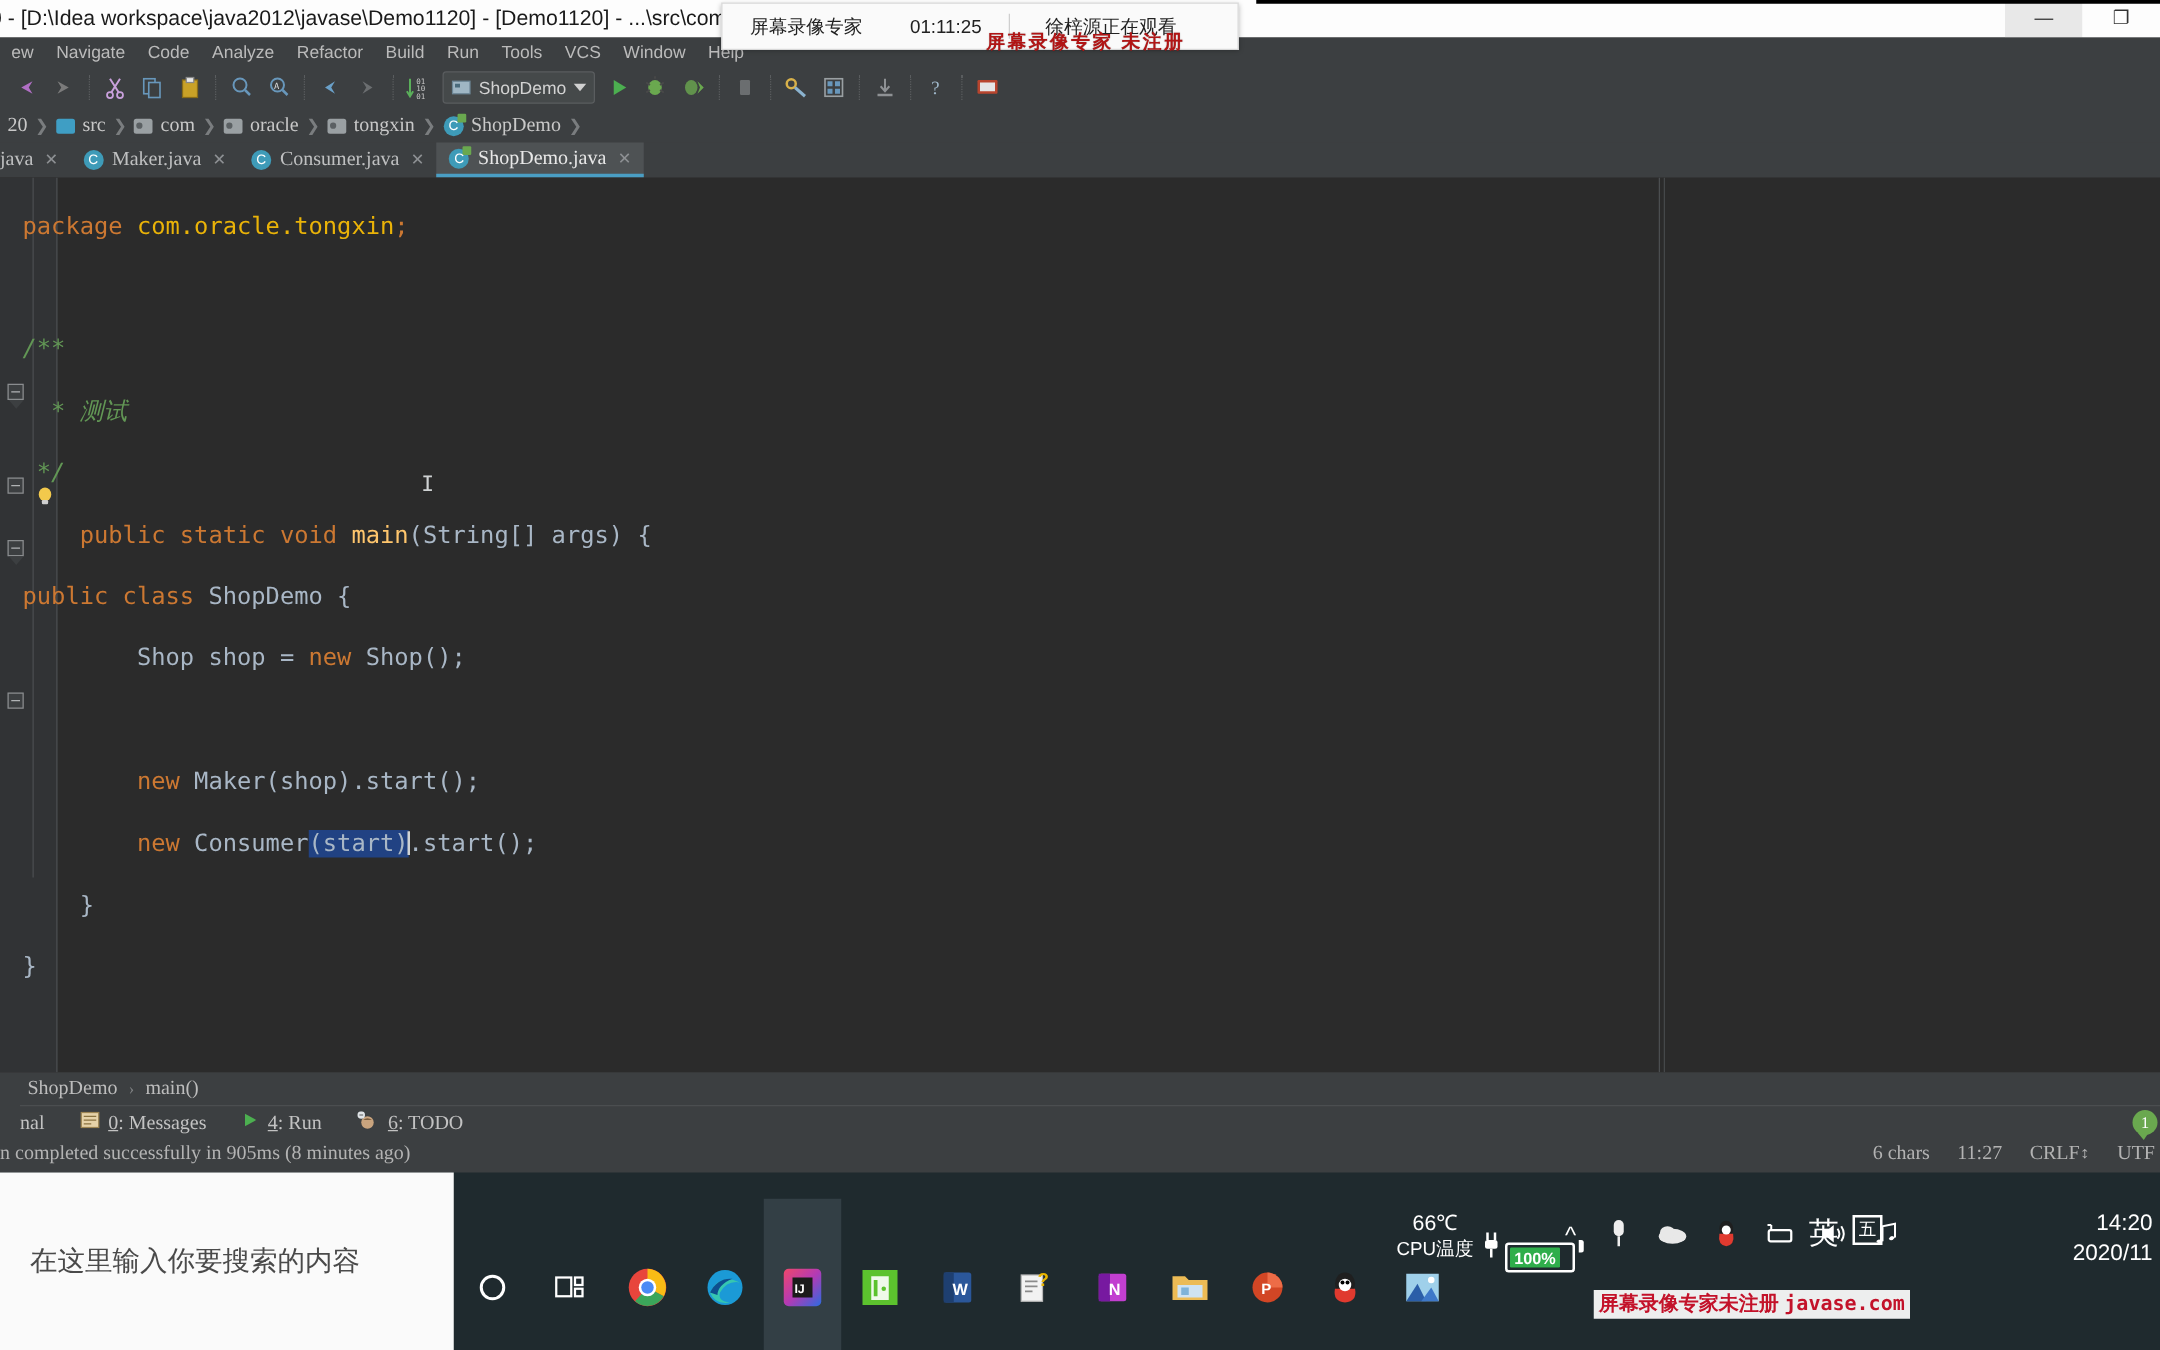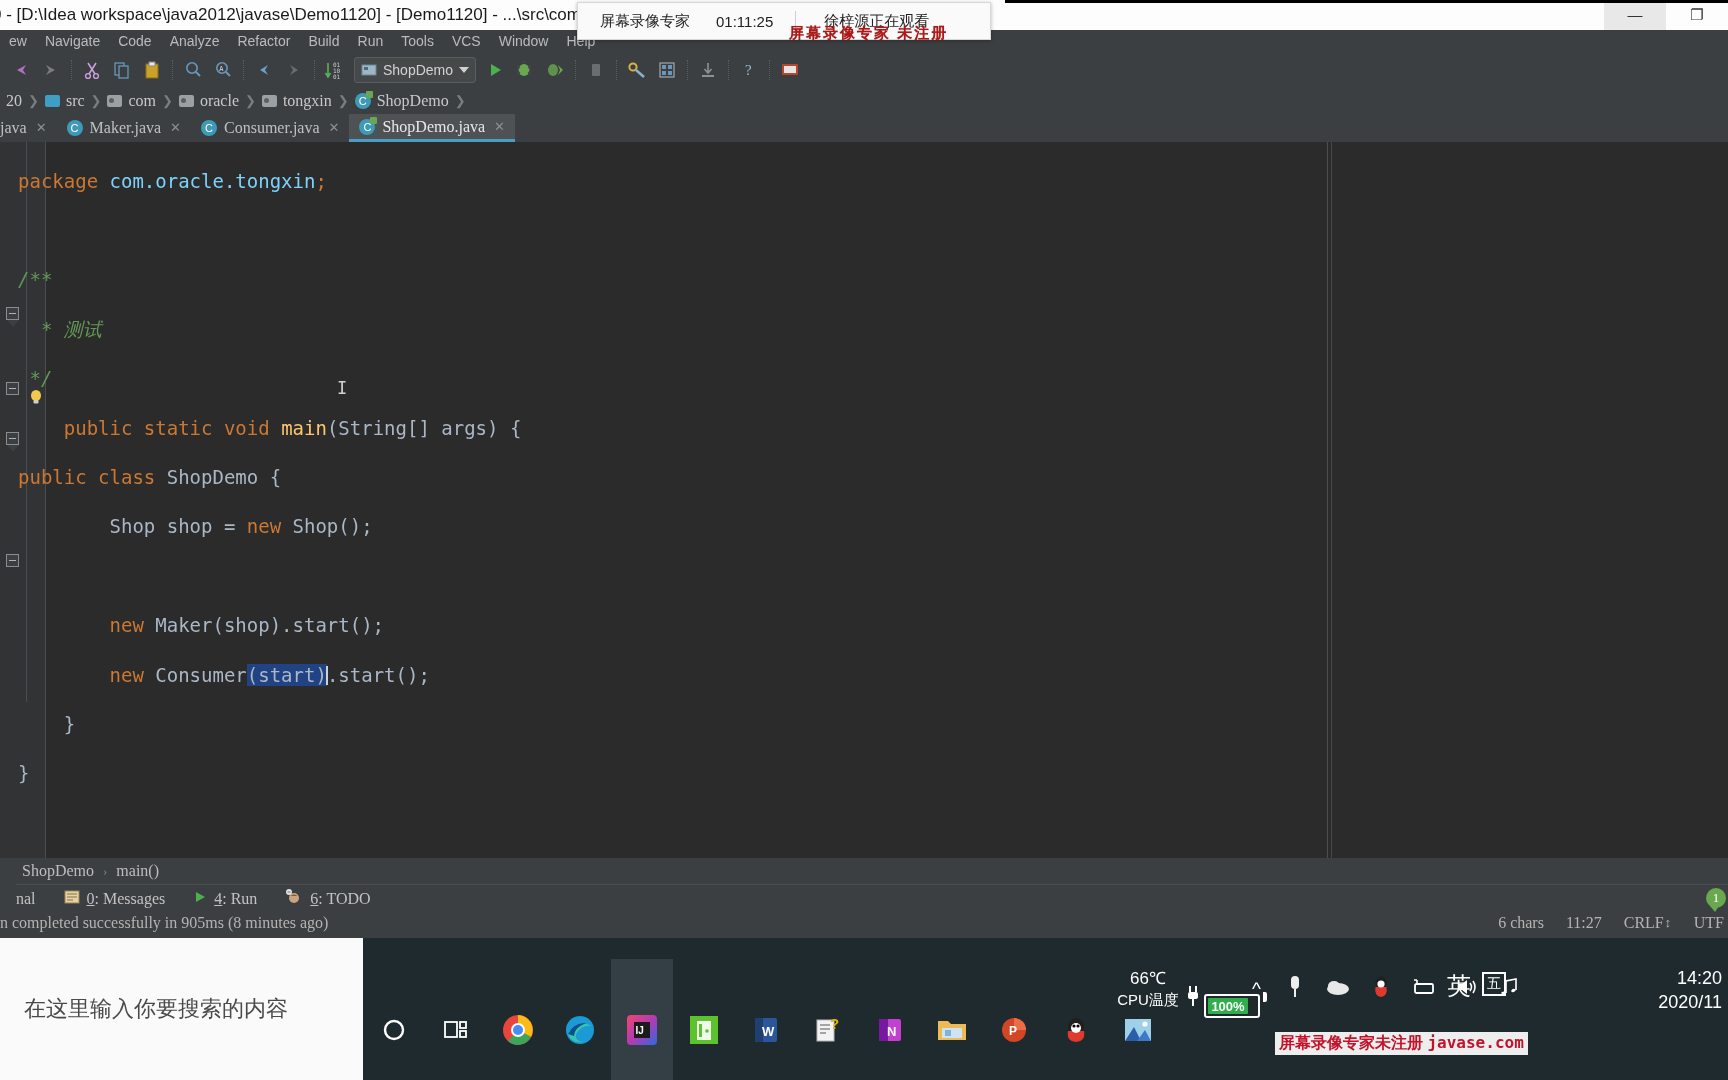--- a/index.html
+++ b/index.html
@@ -32,21 +32,21 @@
 
   
   .sharebar {
     position:absolute; left:577px; top:2px; width:414px; height:38px;
     background:#fafafa; border:1px solid #d8d8d8;
     box-shadow:0 1px 4px rgba(0,0,0,.28);
     display:flex; align-items:center;
     font-size:15px; color:#222; z-index:40;
   }
   .sharebar .sb-label { margin-left:22px; }
-  .sharebar .sb-time { margin-left:26px; font-family:"Liberation Sans",sans-serif; }
+  .sharebar .sb-time { margin-left:38px; font-family:"Liberation Sans",sans-serif; }
   .sharebar .sb-div { width:1px; height:20px; background:#cfcfcf; margin-left:22px; }
   .sharebar .sb-viewer { margin-left:28px; }
 
   
   .wm-top {
     position:absolute; left:789px; top:24px; z-index:60;
     color:#b11515; font-weight:bold; font-size:15px;
     letter-spacing:2px; white-space:nowrap;
     text-shadow:0 0 1px rgba(0,0,0,.35);
   }
@@ -124,21 +124,21 @@
   .code {
     position:absolute; left:18px; top:0;
     font-family:"DejaVu Sans Mono", monospace;
     font-size:19px; line-height:24.7px;
     white-space:pre; color:#a9b7c6;
   }
   .code .ln { height:24.7px; }
   .kw   { color:#cc7832; }
   .cmt  { color:#629755; font-style:italic; }
   .mth  { color:#ffc66d; }
-  .pkg  { color:#7dd3fc; }
+  .pkg  { color:#eab308; }
   .sel  { background:#214283; }
   .cursor-bar { display:inline-block; width:2px; height:19px; background:#cfd2d3; vertical-align:-3px; margin:0 -1px; }
 
   .fold {
     position:absolute; width:13px;height:13px; border:1px solid #8a8d8f; background:#3c3f41;
     color:#b0b3b5; font-size:11px; line-height:11px; text-align:center;
   }
   .fold.dn:after {
     content:""; position:absolute; left:0px; top:12px;
     border-left:6.5px solid transparent;border-right:6.5px solid transparent;border-top:7px solid #3c3f41;

